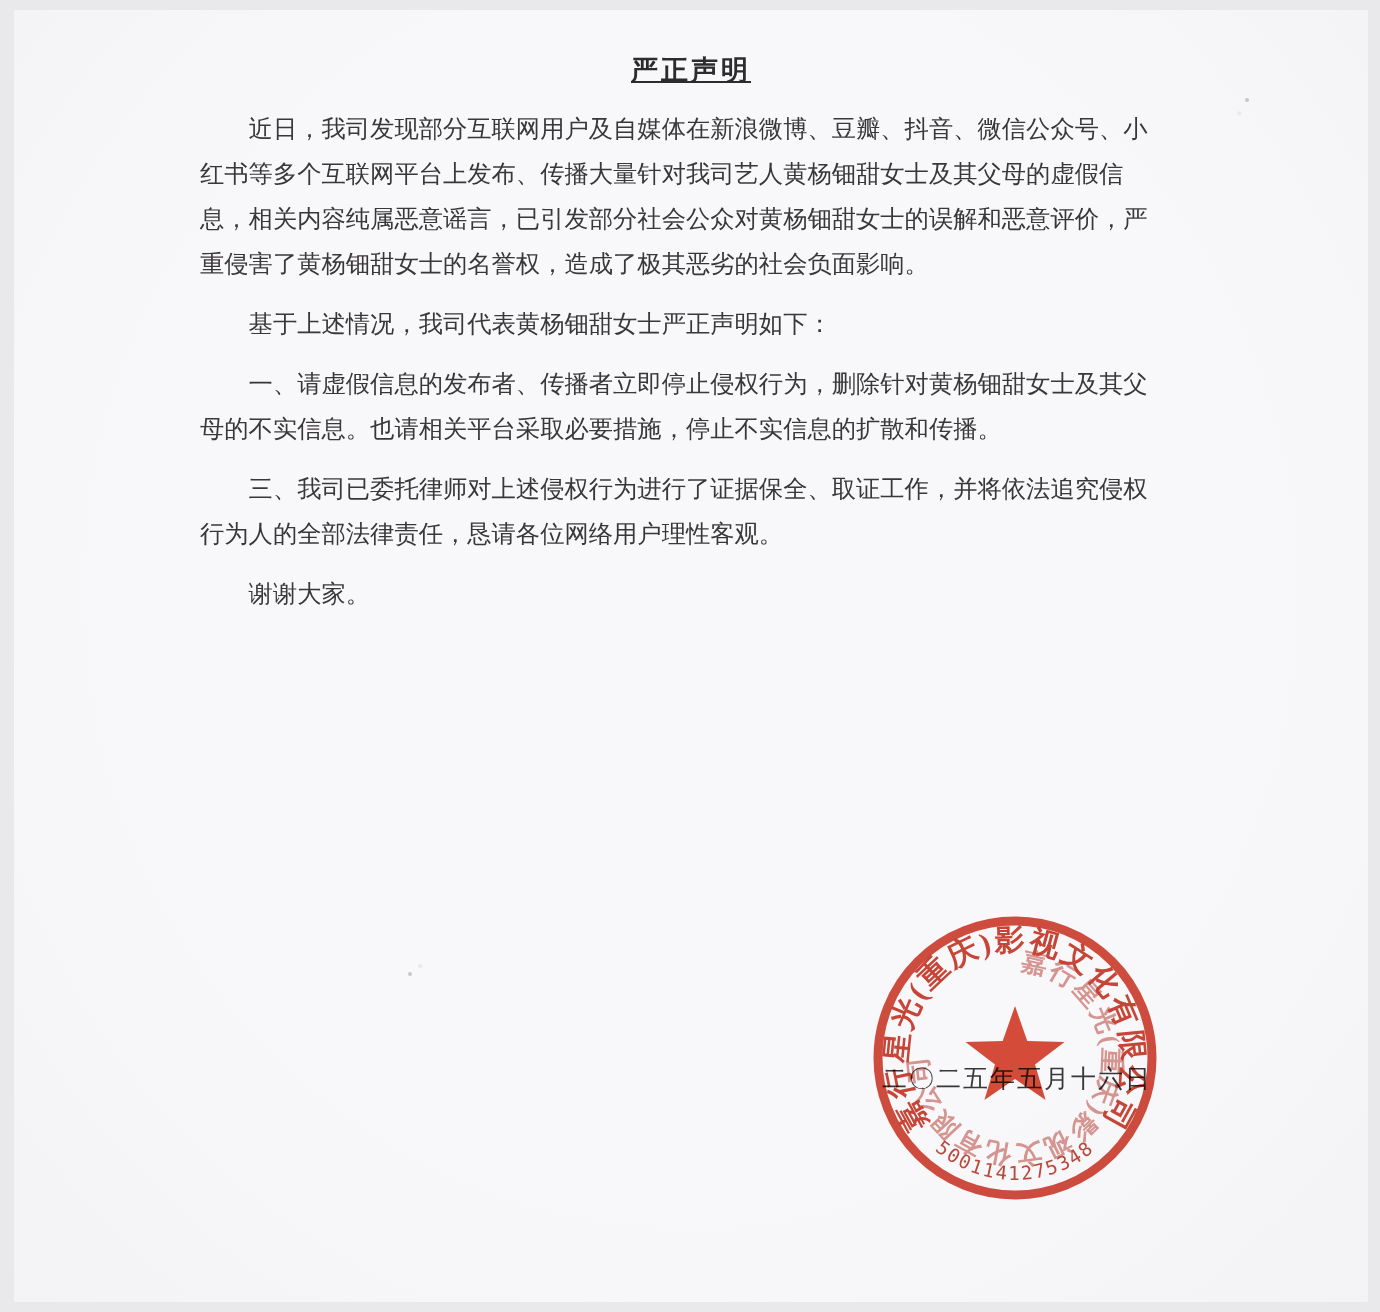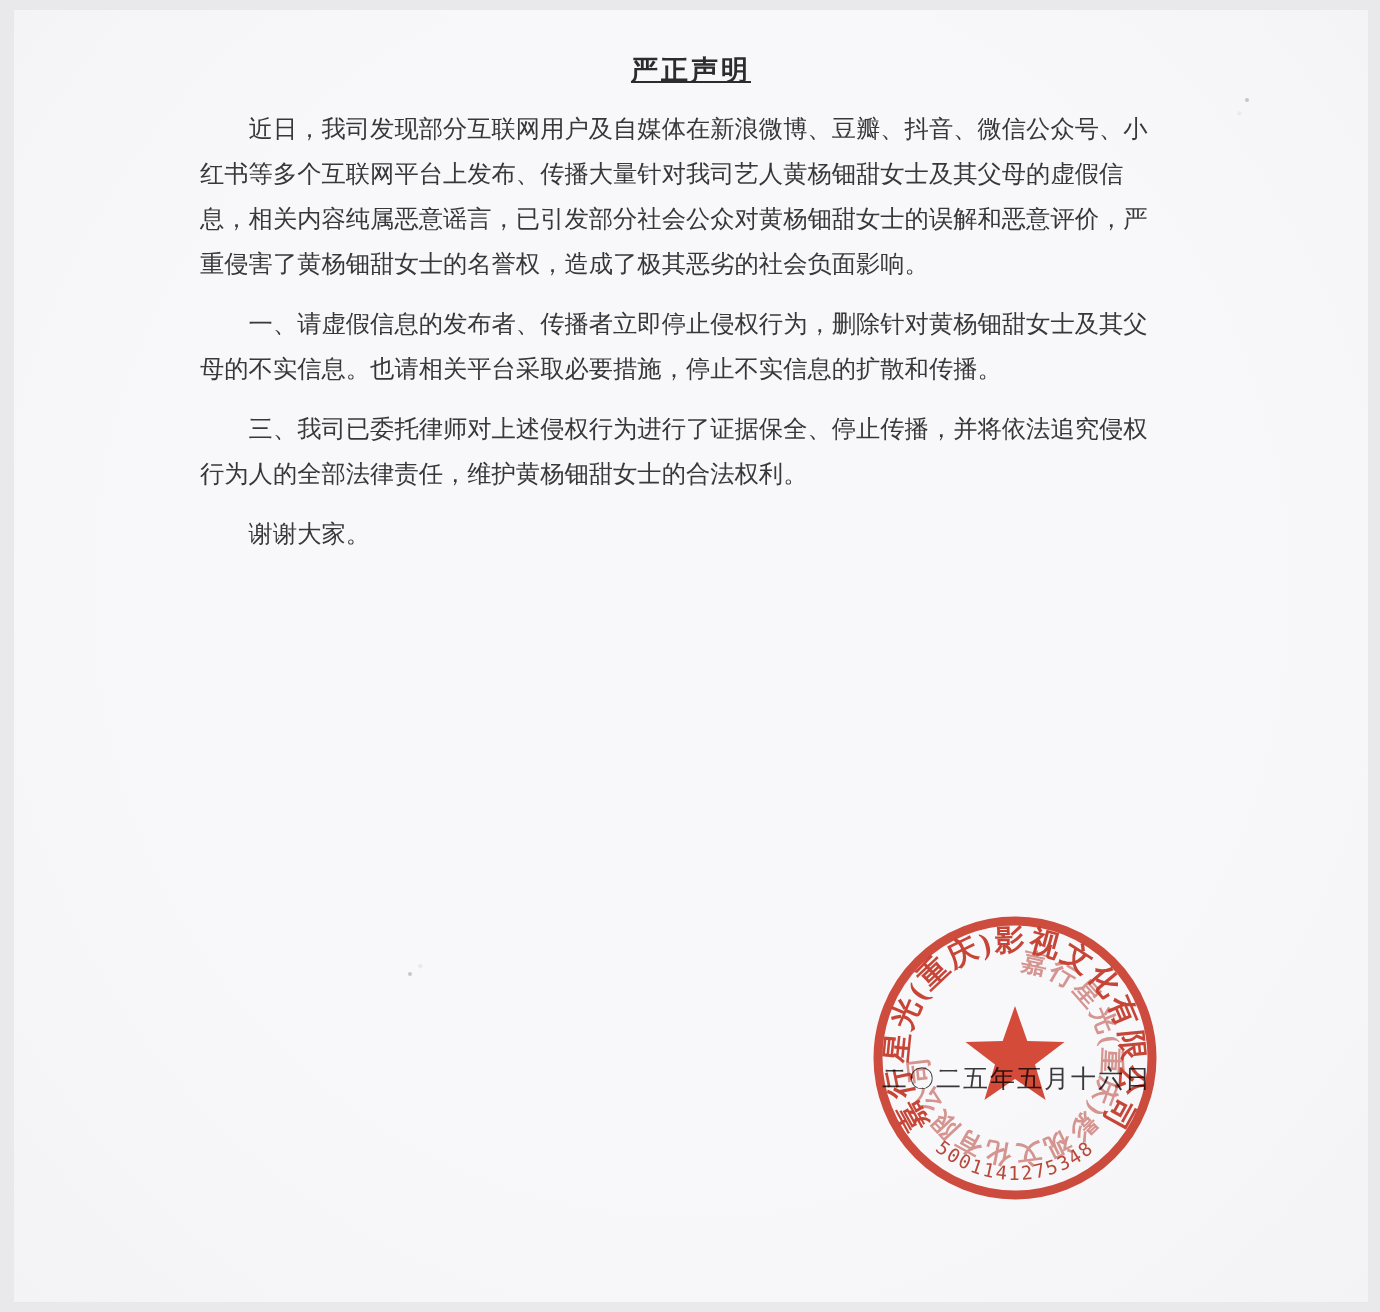--- a/index.html
+++ b/index.html
@@ -77,22 +77,23 @@
 </style>
 </head>
 <body>
 
 <div class="page">
 
   <h1 class="title">严正声明</h1>
 
   <div class="doc-body">
     <p>近日，我司发现部分互联网用户及自媒体在新浪微博、豆瓣、抖音、微信公众号、小红书等多个互联网平台上发布、传播大量针对我司艺人黄杨钿甜女士及其父母的虚假信息，相关内容纯属恶意谣言，已引发部分社会公众对黄杨钿甜女士的误解和恶意评价，严重侵害了黄杨钿甜女士的名誉权，造成了极其恶劣的社会负面影响。</p>
+    <p>基于上述情况，我司代表黄杨钿甜女士严正声明如下：</p>
     <p>一、请虚假信息的发布者、传播者立即停止侵权行为，删除针对黄杨钿甜女士及其父母的不实信息。也请相关平台采取必要措施，停止不实信息的扩散和传播。</p>
-    <p>三、我司已委托律师对上述侵权行为进行了证据保全、停止传播，并将依法追究侵权行为人的全部法律责任，维护黄杨钿甜女士的合法权利。</p>
+    <p>三、我司已委托律师对上述侵权行为进行了证据保全、取证工作，并将依法追究侵权行为人的全部法律责任，恳请各位网络用户理性客观。</p>
     <p>谢谢大家。</p>
   </div>
 
   <div class="signature">
     <div class="date">二〇二五年五月十六日</div>
   </div>
 
   <div class="stamp">
     <svg width="300" height="300" viewBox="0 0 300 300" xmlns="http://www.w3.org/2000/svg">
       <defs>

